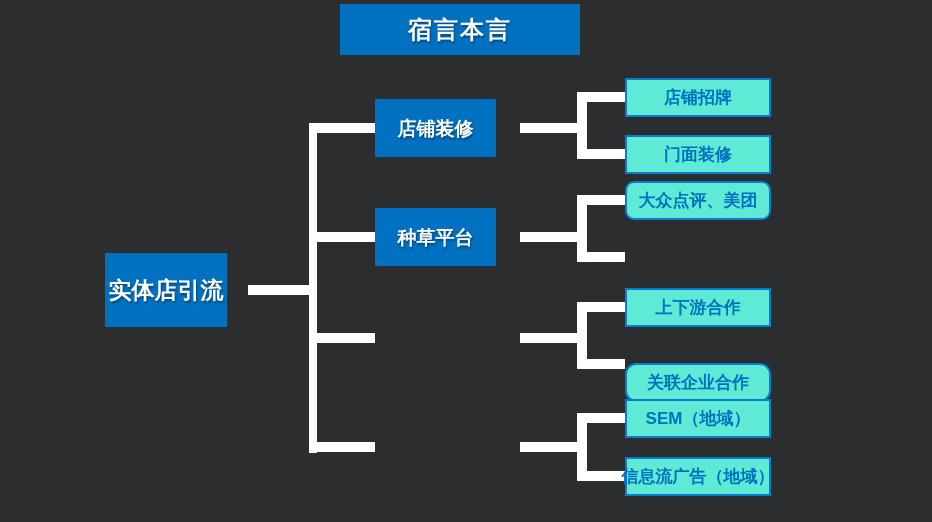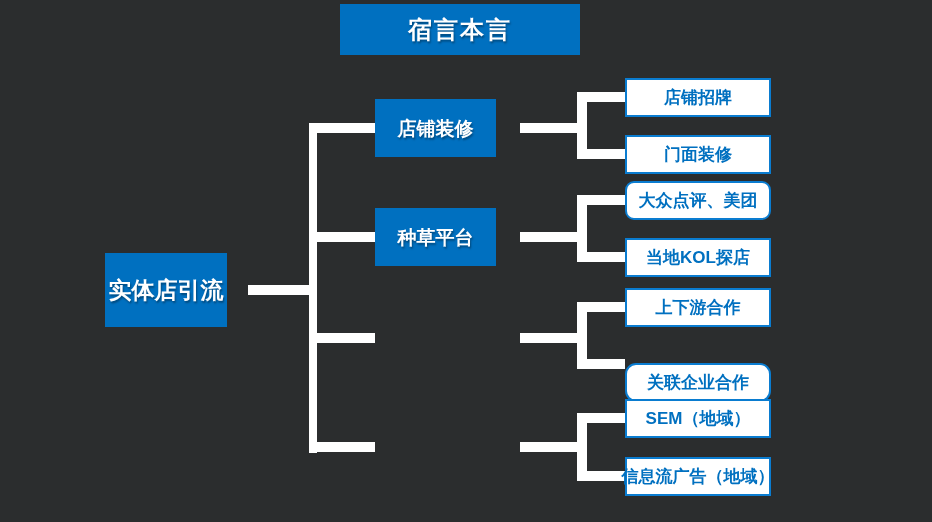--- a/index.html
+++ b/index.html
@@ -24,21 +24,21 @@
     box-sizing: border-box;
     text-align: left;
     line-height: 1;
   }
   .blue-node {
     background: var(--accent, #0070c0);
     color: #ffffff;
     text-shadow: 1px 2px 2px rgba(0,0,0,0.35);
   }
   .white-node {
-    background: #ffffff;
+    background: #5eead4;
     color: var(--accent, #0070c0);
     border: 2px solid var(--accent-border, #0a7cd0);
     white-space: nowrap;
     overflow: visible;
   }
   .title-box   { left: 340px; top: 4px;   width: 240px; height: 51px; font-size: 24px; letter-spacing: 2px; }
   .root-box    { left: 105px; top: 253px; width: 122px; height: 74px; font-size: 23px; }
   .branch      { left: 375px; width: 121px; height: 58px; font-size: 19px; }
   .branch-0 { top: 99px; }
   .branch-1 { top: 208px; }
@@ -114,19 +114,18 @@
   <div class="line g2-s1"></div>
   <div class="line g2-s2"></div>
   <div class="line g3-h"></div>
   <div class="line g3-v"></div>
   <div class="line g3-s1"></div>
   <div class="line g3-s2"></div>
 
   <div class="node white-node leaf leaf-0">店铺招牌</div>
   <div class="node white-node leaf leaf-1">门面装修</div>
   <div class="node white-node leaf leaf-2">大众点评、美团</div>
-  <div class="node white-node leaf leaf-3">当地KOL探店</div>
   <div class="node white-node leaf leaf-4">上下游合作</div>
   <div class="node white-node leaf leaf-5">关联企业合作</div>
   <div class="node white-node leaf leaf-6">SEM（地域）</div>
   <div class="node white-node leaf leaf-7">信息流广告（地域）</div>
 
 </div>
 
 </body></html>

